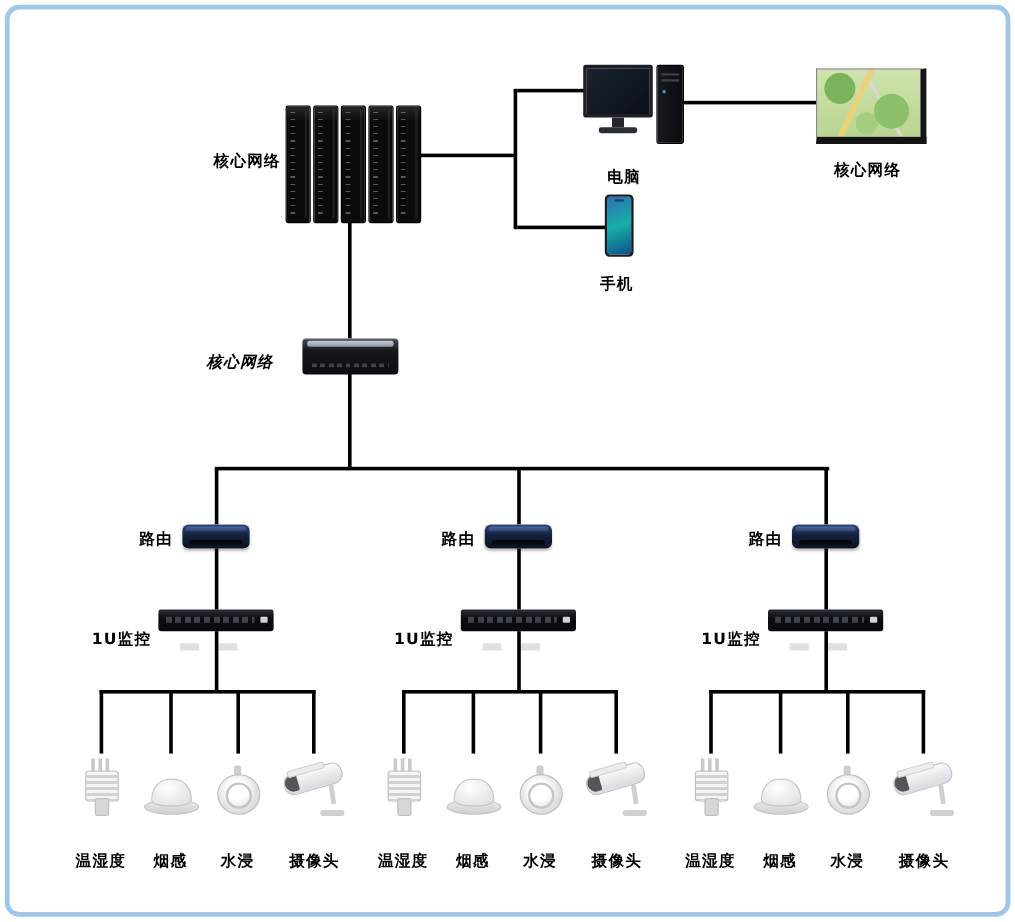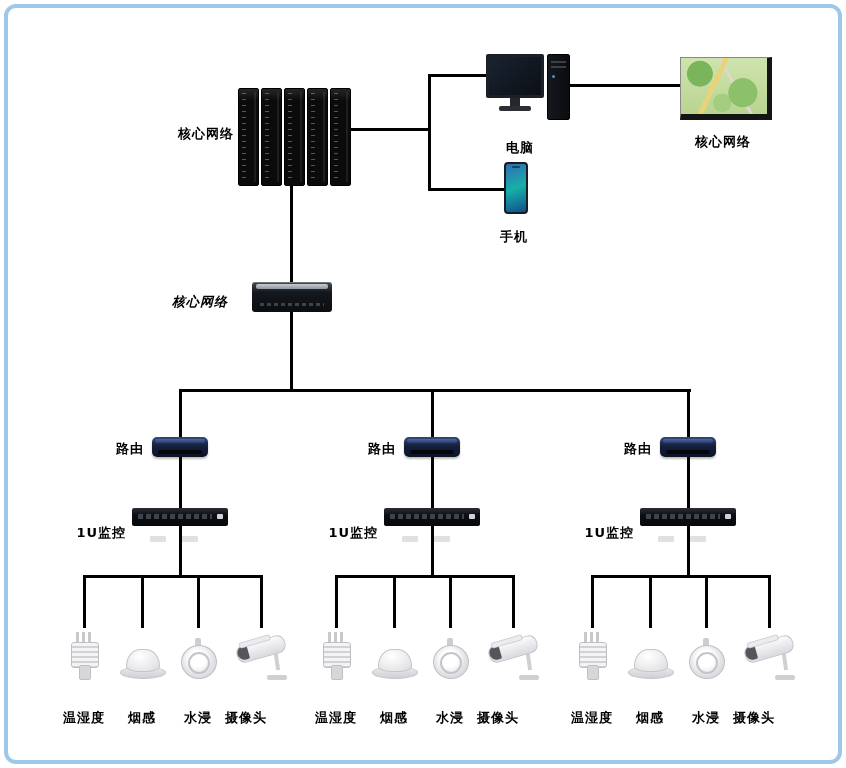--- a/index.html
+++ b/index.html
@@ -67,21 +67,21 @@
   .mon1u{position:absolute;left:82px;top:118px;width:96px;height:18px;background:linear-gradient(#2a2e35 0%,#0c0e12 40%,#07080b 100%);border-radius:2px;}
   .mon1u::before{content:'';position:absolute;left:6px;top:6px;right:16px;height:5px;background:repeating-linear-gradient(90deg,#3d434c 0 5px,transparent 5px 8px);}
   .mon1u::after{content:'';position:absolute;right:5px;top:6px;width:6px;height:5px;background:#cfd4da;border-radius:1px;}
   .mon1u-label{position:absolute;left:0;top:134px;width:76px;}
   .foot{position:absolute;top:146px;width:16px;height:6px;background:#e0e0e3;border-radius:1px;}
   .f1{left:100px;} .f2{left:132px;}
 
   .sensor-box{position:absolute;top:232px;width:64px;height:58px;display:flex;align-items:flex-end;justify-content:center;}
   .sb0{left:2px;} .sb1{left:60px;} .sb2{left:116px;} .sb3{left:180px;}
   .slabel{position:absolute;top:300px;width:72px;margin-top:19px;}
-  .sl0{left:-2px;} .sl1{left:56px;font-family:Liberation Serif, serif;} .sl2{left:112px;} .sl3{left:160px;}
+  .sl0{left:-2px;} .sl1{left:56px;font-family:Liberation Serif, serif;} .sl2{left:112px;} .sl3{left:176px;}
 
   
   .sh-th{position:relative;width:30px;height:48px;}
   .sh-th .p{position:absolute;top:0;width:3px;height:11px;background:#c9c9cd;}
   .sh-th .p1{left:7px;} .sh-th .p2{left:13px;} .sh-th .p3{left:19px;}
   .sh-th .bod{position:absolute;top:10px;left:2px;width:26px;height:24px;background:repeating-linear-gradient(180deg,#f4f4f6 0 3px,#d2d2d6 3px 5px);border:1px solid #bfbfc3;border-radius:3px;}
   .sh-th .base{position:absolute;bottom:0;left:10px;width:10px;height:13px;background:#d7d7db;border:1px solid #c0c0c4;border-radius:2px;}
 
   .sh-smoke{position:relative;width:44px;height:32px;}
   .sh-smoke .plate{position:absolute;bottom:1px;left:0;width:44px;height:11px;background:linear-gradient(#ececef,#cfcfd4);border:1px solid #c2c2c6;border-radius:50%;}

